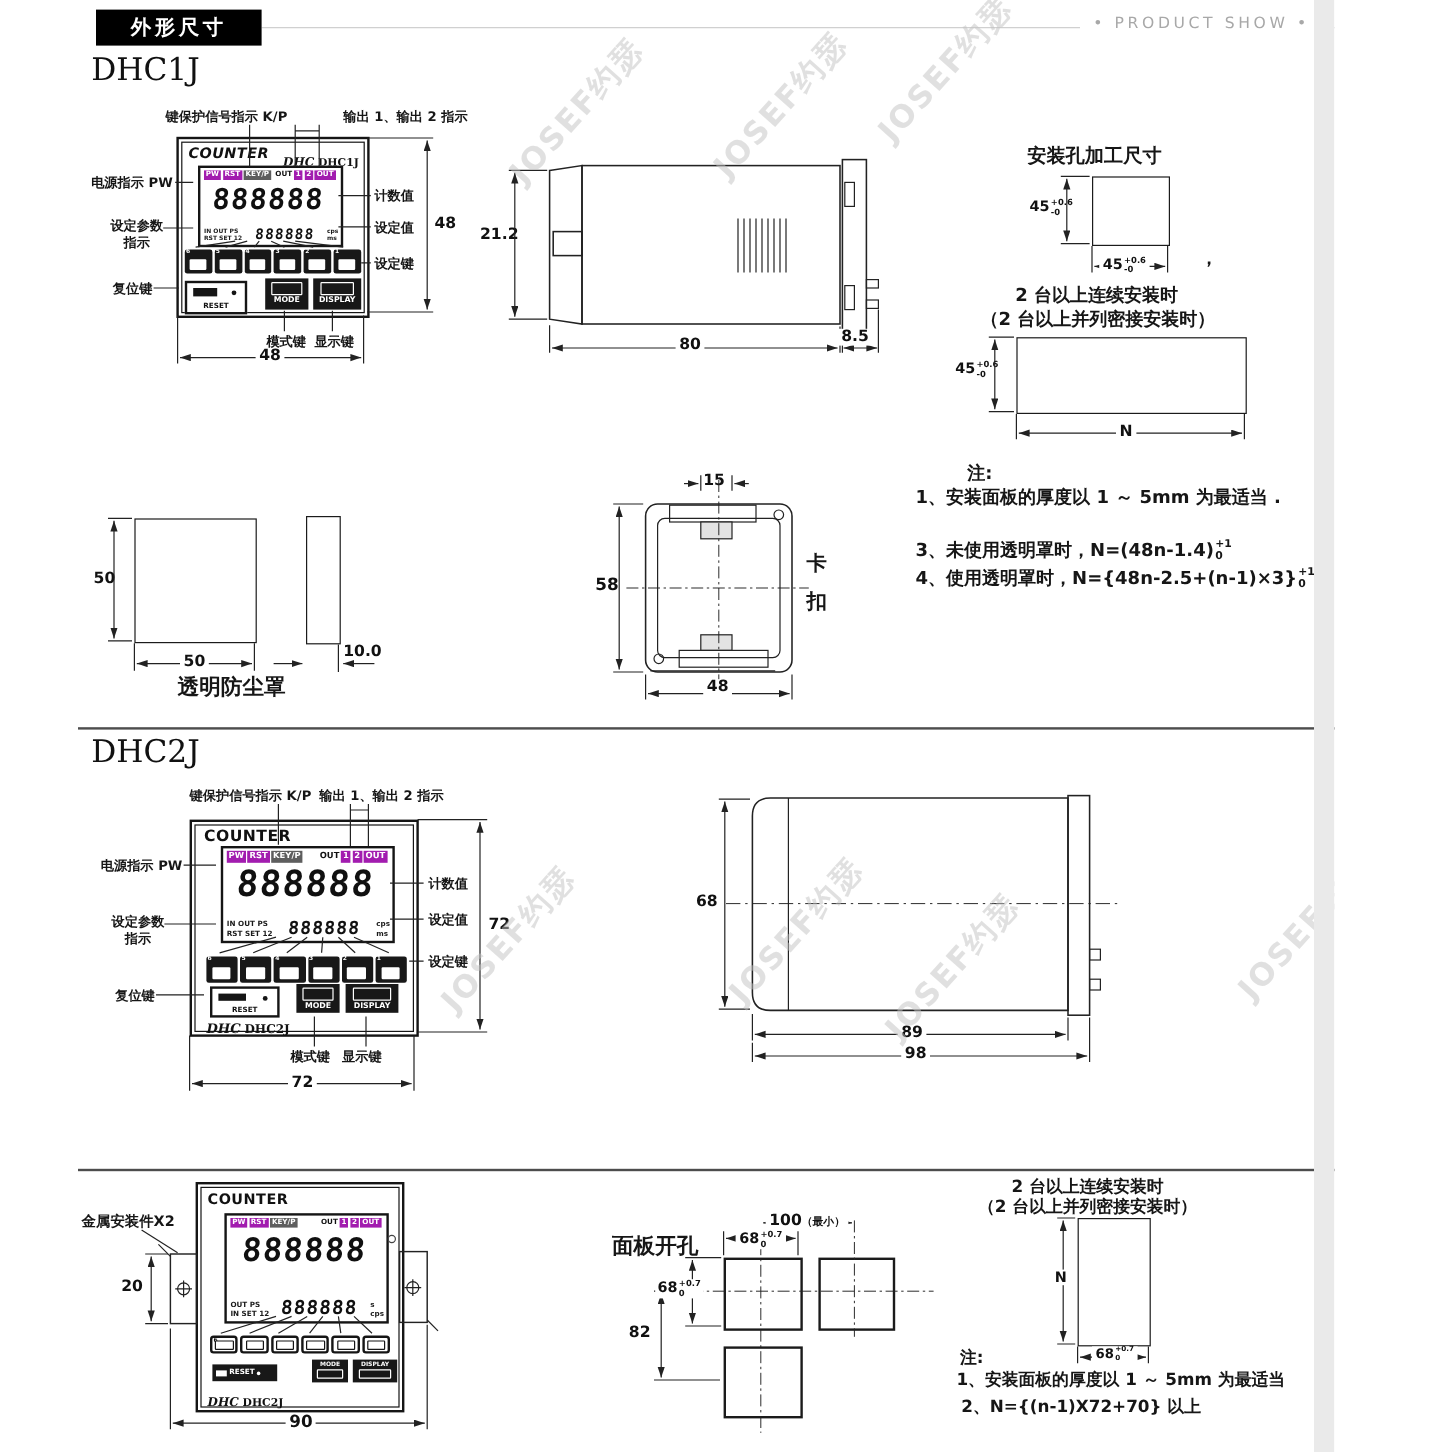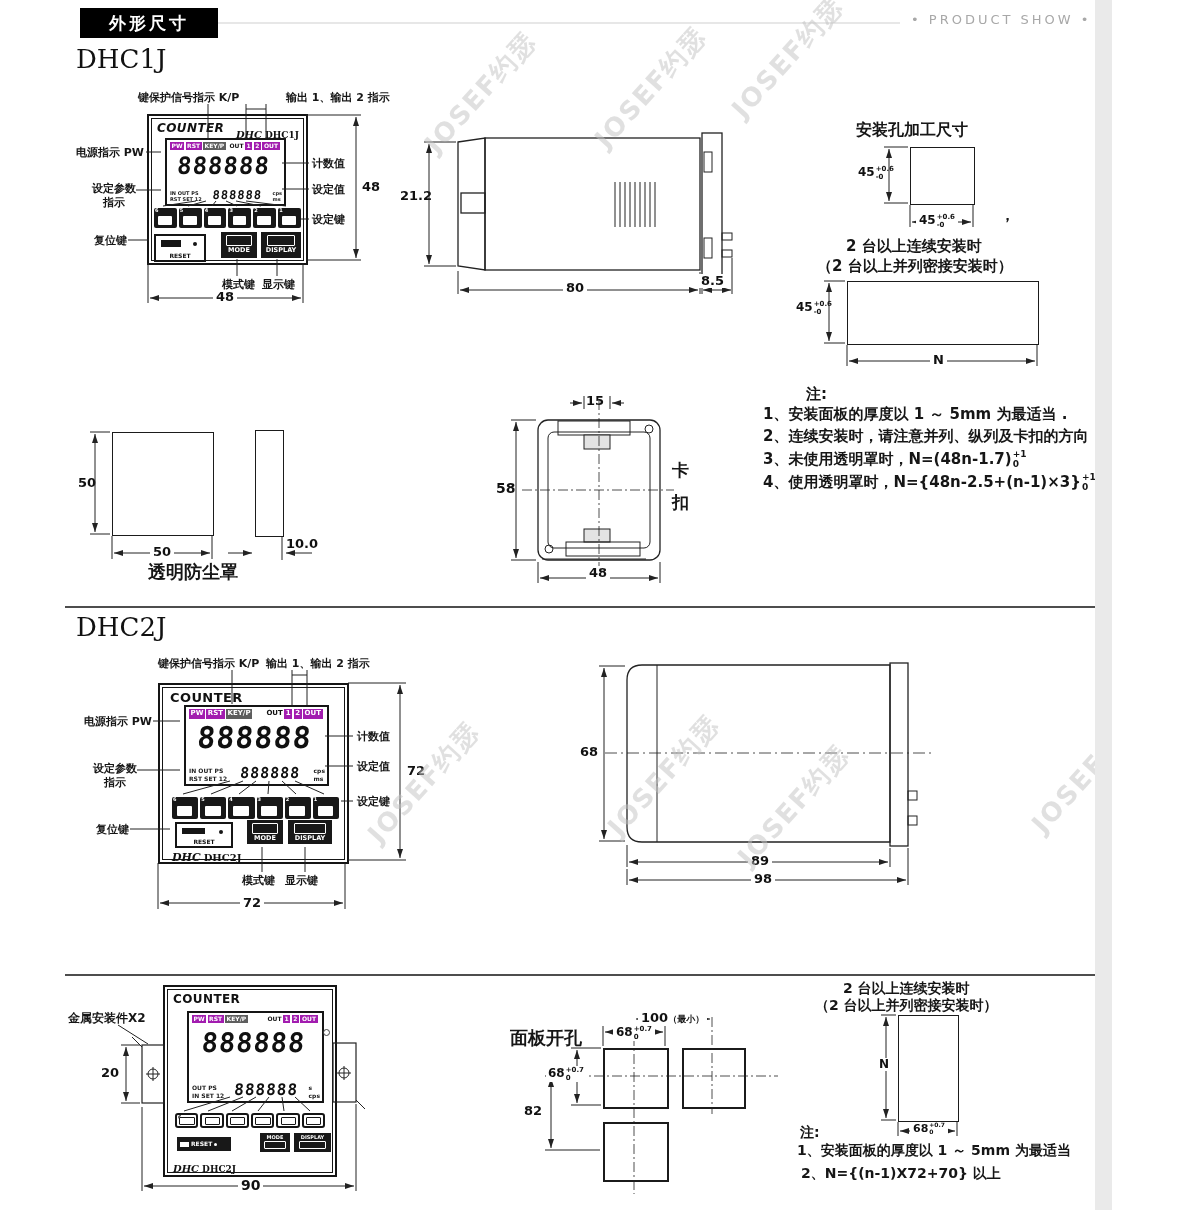--- a/index.html
+++ b/index.html
@@ -195,23 +195,22 @@
     <span>45</span>
     <span class="tols">
         <i>+0.6</i>
         <i>-0</i>
       </span>
   </div>
   <div class="abs dim onln" style="left:930px;top:353px">N</div>
 
   <div class="abs note" style="left:806px;top:385px">注:</div>
   <div class="abs note" style="left:763px;top:405px">1、安装面板的厚度以 1 ～ 5mm 为最适当 .</div>
-  <div class="abs note" style="left:763px;top:427px">2、连续安装时，请注意并列、纵列及卡扣的方向</div>
   <div class="abs note" style="left:763px;top:449px">
-    <span>3、未使用透明罩时，N=(48n-1.7)</span><span class="tols">
+    <span>3、未使用透明罩时，N=(48n-1.4)</span><span class="tols">
         <i>+1</i>
         <i>0</i>
       </span>
   </div>
   <div class="abs note" style="left:763px;top:472px">
     <span>4、使用透明罩时，N={48n-2.5+(n-1)×3}</span><span class="tols">
         <i>+1</i>
         <i>0</i>
       </span>
   </div>

